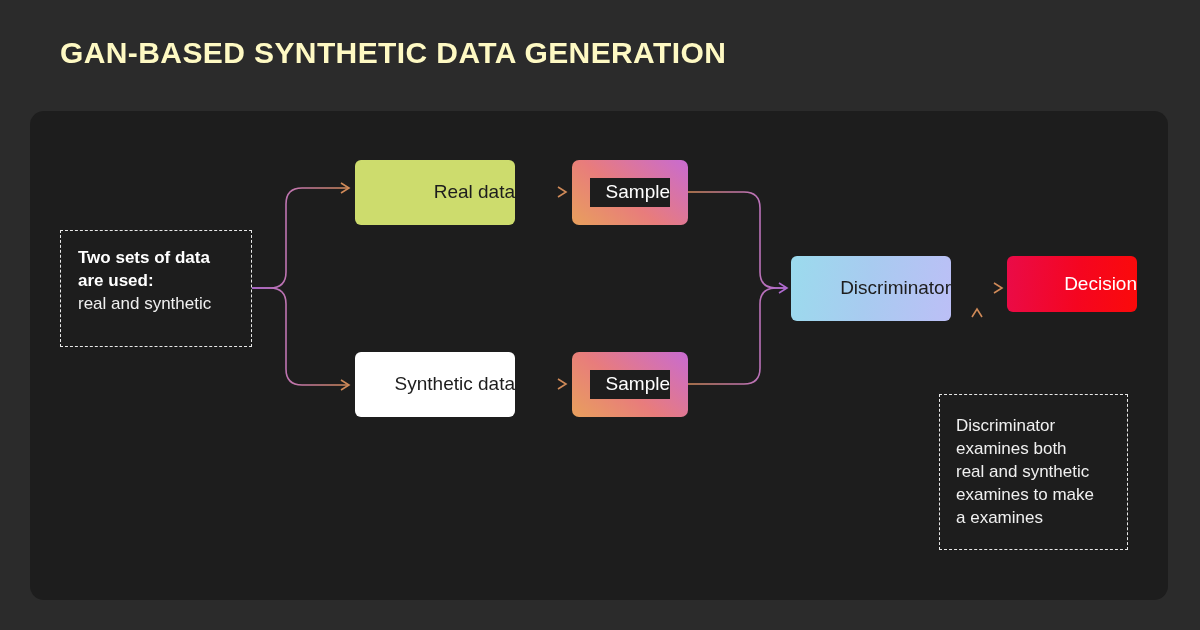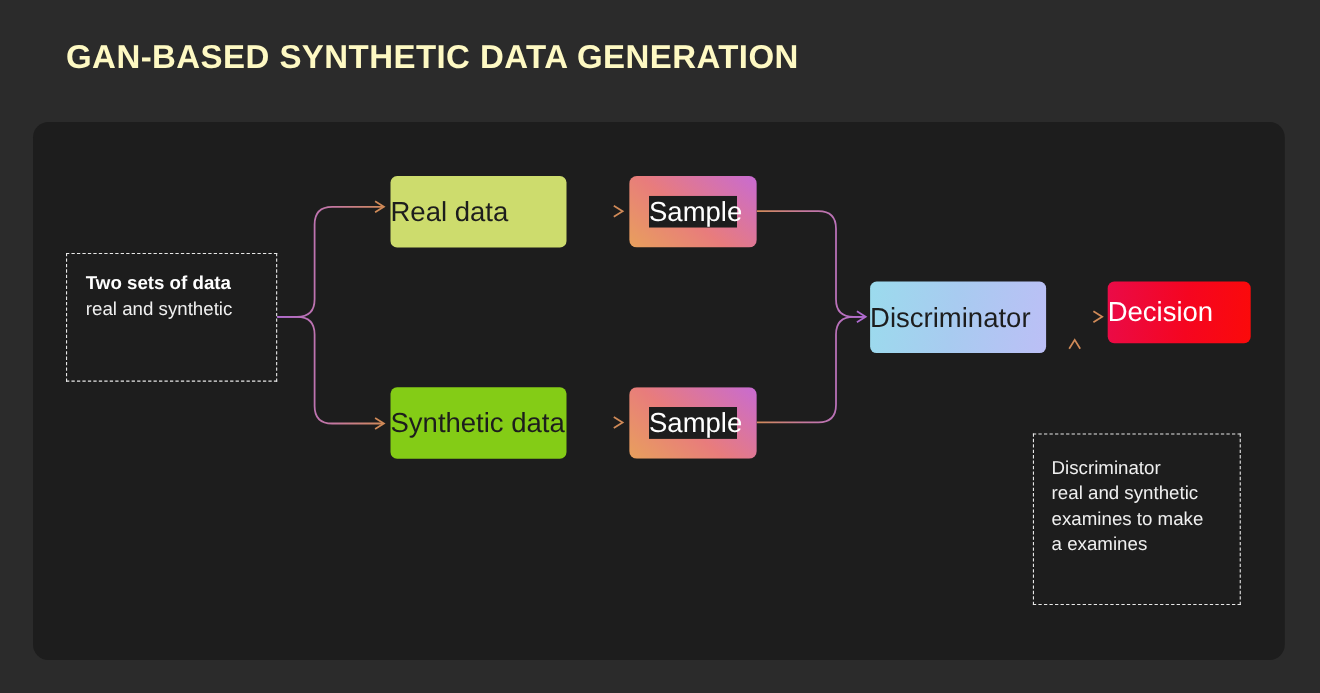--- a/index.html
+++ b/index.html
@@ -43,39 +43,39 @@
     left: 0;
     top: 0;
     width: 1200px;
     height: 630px;
   }
   .node {
     position: absolute;
     box-sizing: border-box;
     display: flex;
     align-items: center;
-    justify-content: flex-start;
+    justify-content: flex-end;
     border-radius: 6px;
-    font-size: 25px;
+    font-size: 19px;
     line-height: 1.2;
   }
   .node-real {
     left: 355px;
     top: 160px;
     width: 160px;
     height: 65px;
     background: #cddc6d;
     color: #1d1d1d;
   }
   .node-synthetic {
     left: 355px;
     top: 352px;
     width: 160px;
     height: 65px;
-    background: #84cc16;
+    background: #ffffff;
     color: #1d1d1d;
   }
   .node-sample {
     width: 116px;
     height: 65px;
     background: transparent;
     color: #ffffff;
     border-radius: 7px;
     padding: 18px;
     background-image: linear-gradient(#1d1d1d, #1d1d1d),
@@ -207,23 +207,25 @@
   <div class="node node-discriminator">
     <span>Discriminator</span>
   </div>
 
   <div class="node node-decision">
     <span>Decision</span>
   </div>
 
   <div class="annotation annotation-left">
     <span class="strong">Two sets of data</span>
+    <span class="strong">are used:</span>
     <span class="normal">real and synthetic</span>
   </div>
 
   <div class="annotation annotation-right">
     <span>Discriminator</span>
+    <span>examines both</span>
     <span>real and synthetic</span>
     <span>examines to make</span>
     <span>a examines</span>
   </div>
 
 </div>
 
 </body></html>

